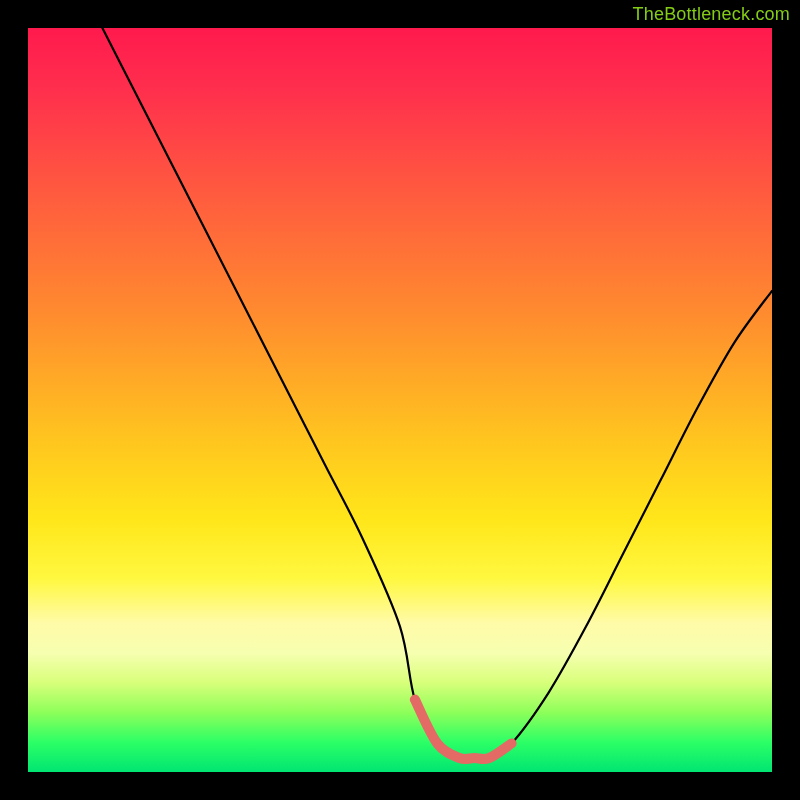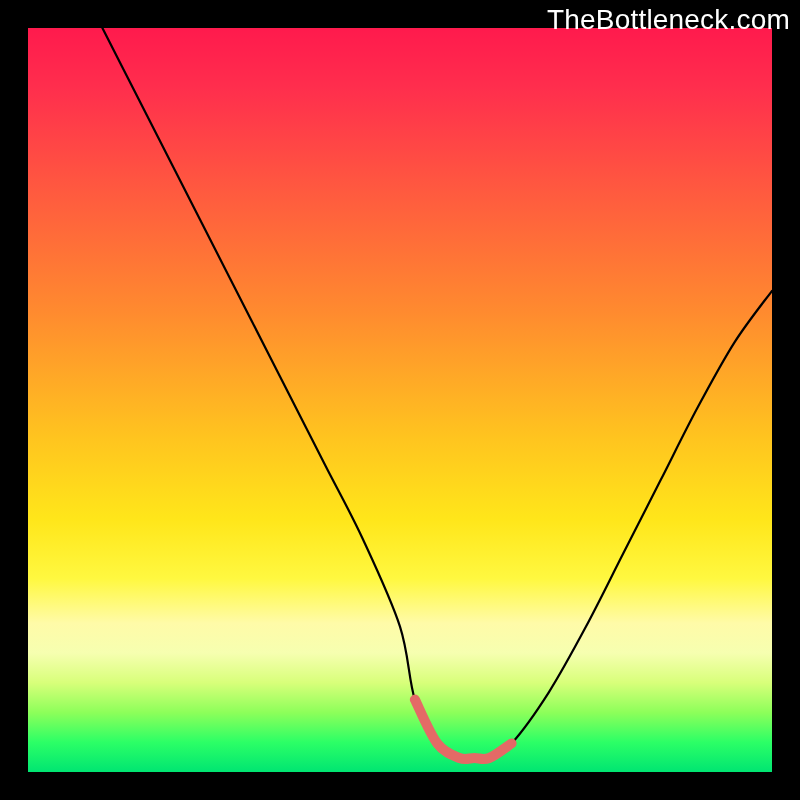--- a/index.html
+++ b/index.html
@@ -39,22 +39,22 @@
       #d8ff7a 88%,
       #8dff5a 92%,
       #2cff66 96%,
       #00e572 100%
     );
   }
   .watermark {
     position: absolute;
     top: 4px;
     right: 10px;
-    color: #ffffff;
-    font-size: 28px;
+    color: #84cc16;
+    font-size: 18px;
     font-weight: 500;
     letter-spacing: 0.2px;
     user-select: none;
   }
   svg.curve {
     position: absolute;
     left: 0;
     top: 0;
     width: 744px;
     height: 744px;

